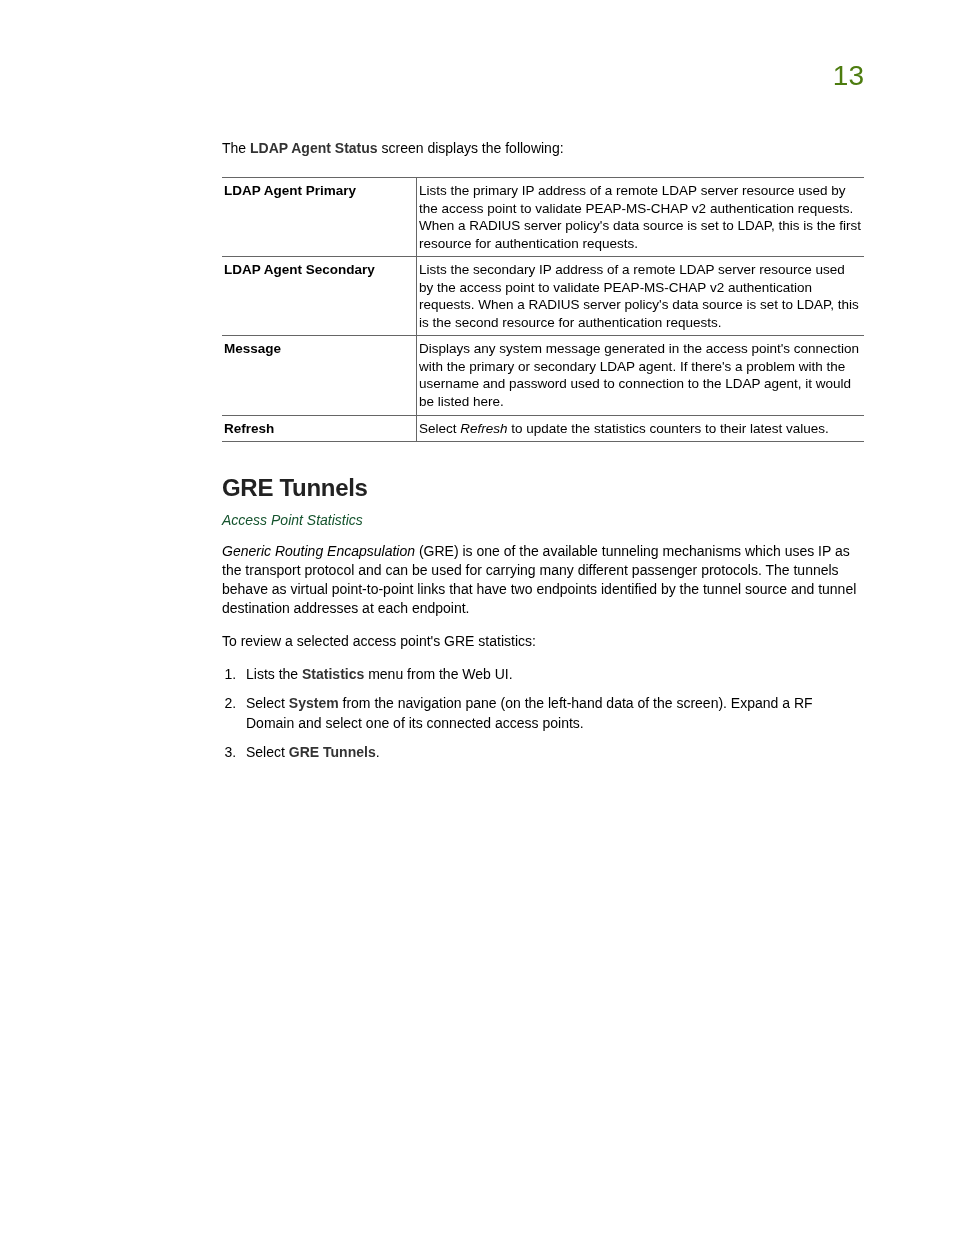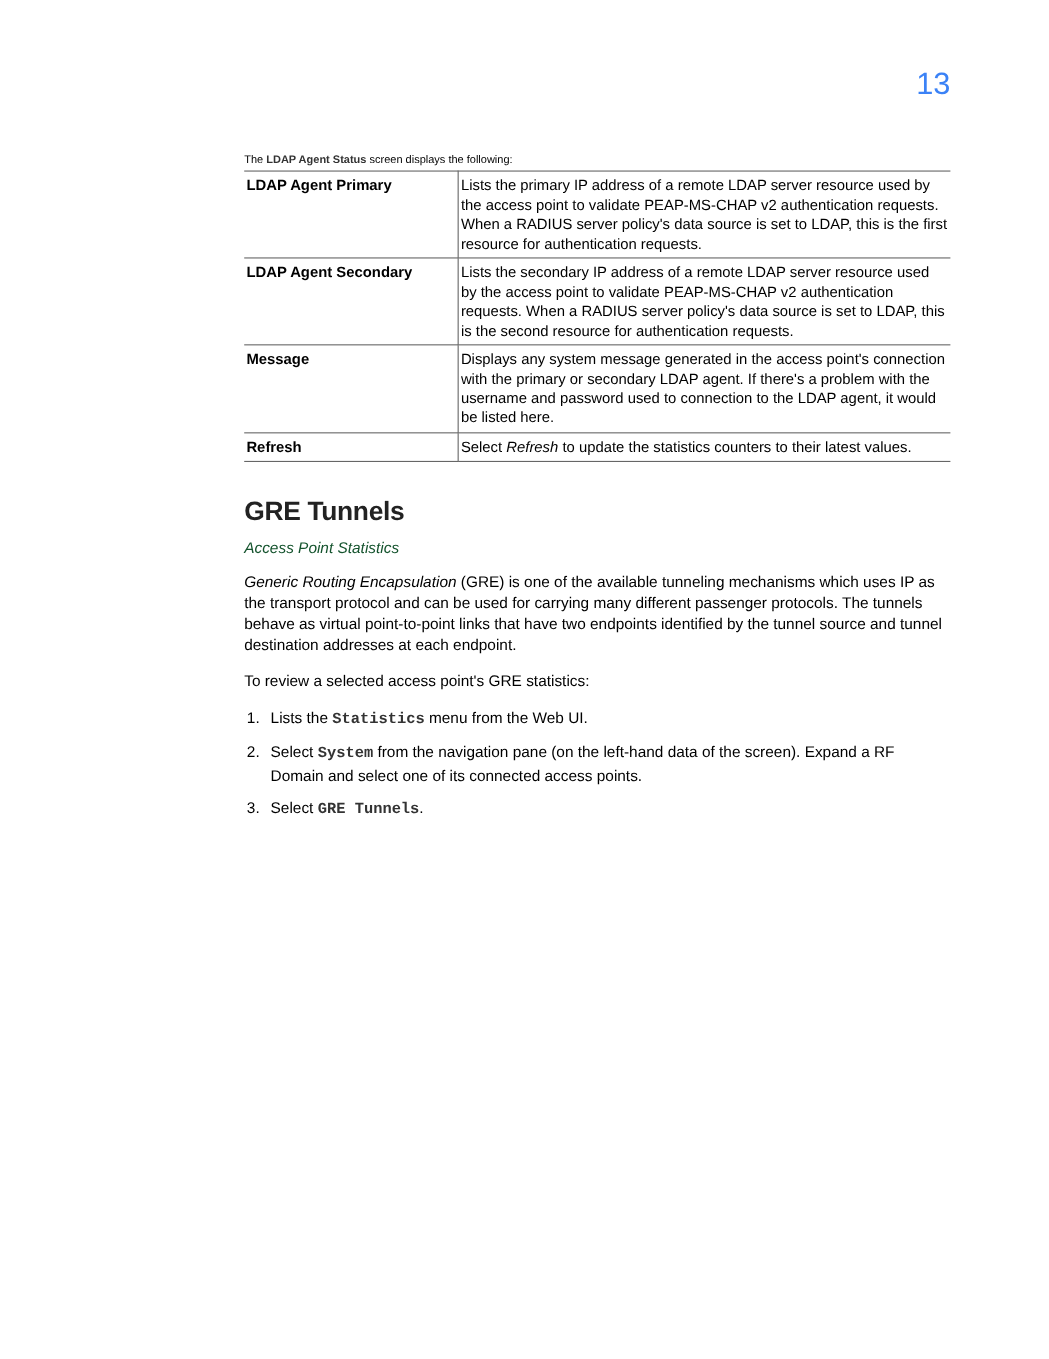--- a/index.html
+++ b/index.html
@@ -15,26 +15,26 @@
   .page {
     padding: 60px 90px 0 222px;
   }
   .chapter-number {
     position: absolute;
     top: 60px;
     right: 90px;
     font-family: Arial, sans-serif;
     font-size: 28px;
     font-weight: 300;
-    color: #3b82f6;
+    color: #4d7c0f;
   }
   .intro-line {
-    font-size: 10px;
+    font-size: 14px;
     margin-top: 80px;
-    margin-bottom: 4px;
+    margin-bottom: 21px;
   }
   .intro-line .bold-term {
     font-weight: bold;
     color: #333;
   }
   table.desc-table {
     border-collapse: collapse;
     width: 100%;
     font-size: 13.5px;
     line-height: 1.3;
@@ -86,21 +86,20 @@
     padding-left: 18px;
     margin: 0;
   }
   ol.steps li {
     margin-bottom: 10px;
     padding-left: 6px;
   }
   ol.steps .bold-term {
     font-weight: bold;
     color: #333;
-    font-family: Liberation Mono, monospace;
   }
 </style>
 </head>
 <body>
 
 <div class="page">
   <div class="chapter-number">13</div>
 
   <p class="intro-line">
     <span>The </span><span class="bold-term">LDAP Agent Status</span><span> screen displays the following:</span>

